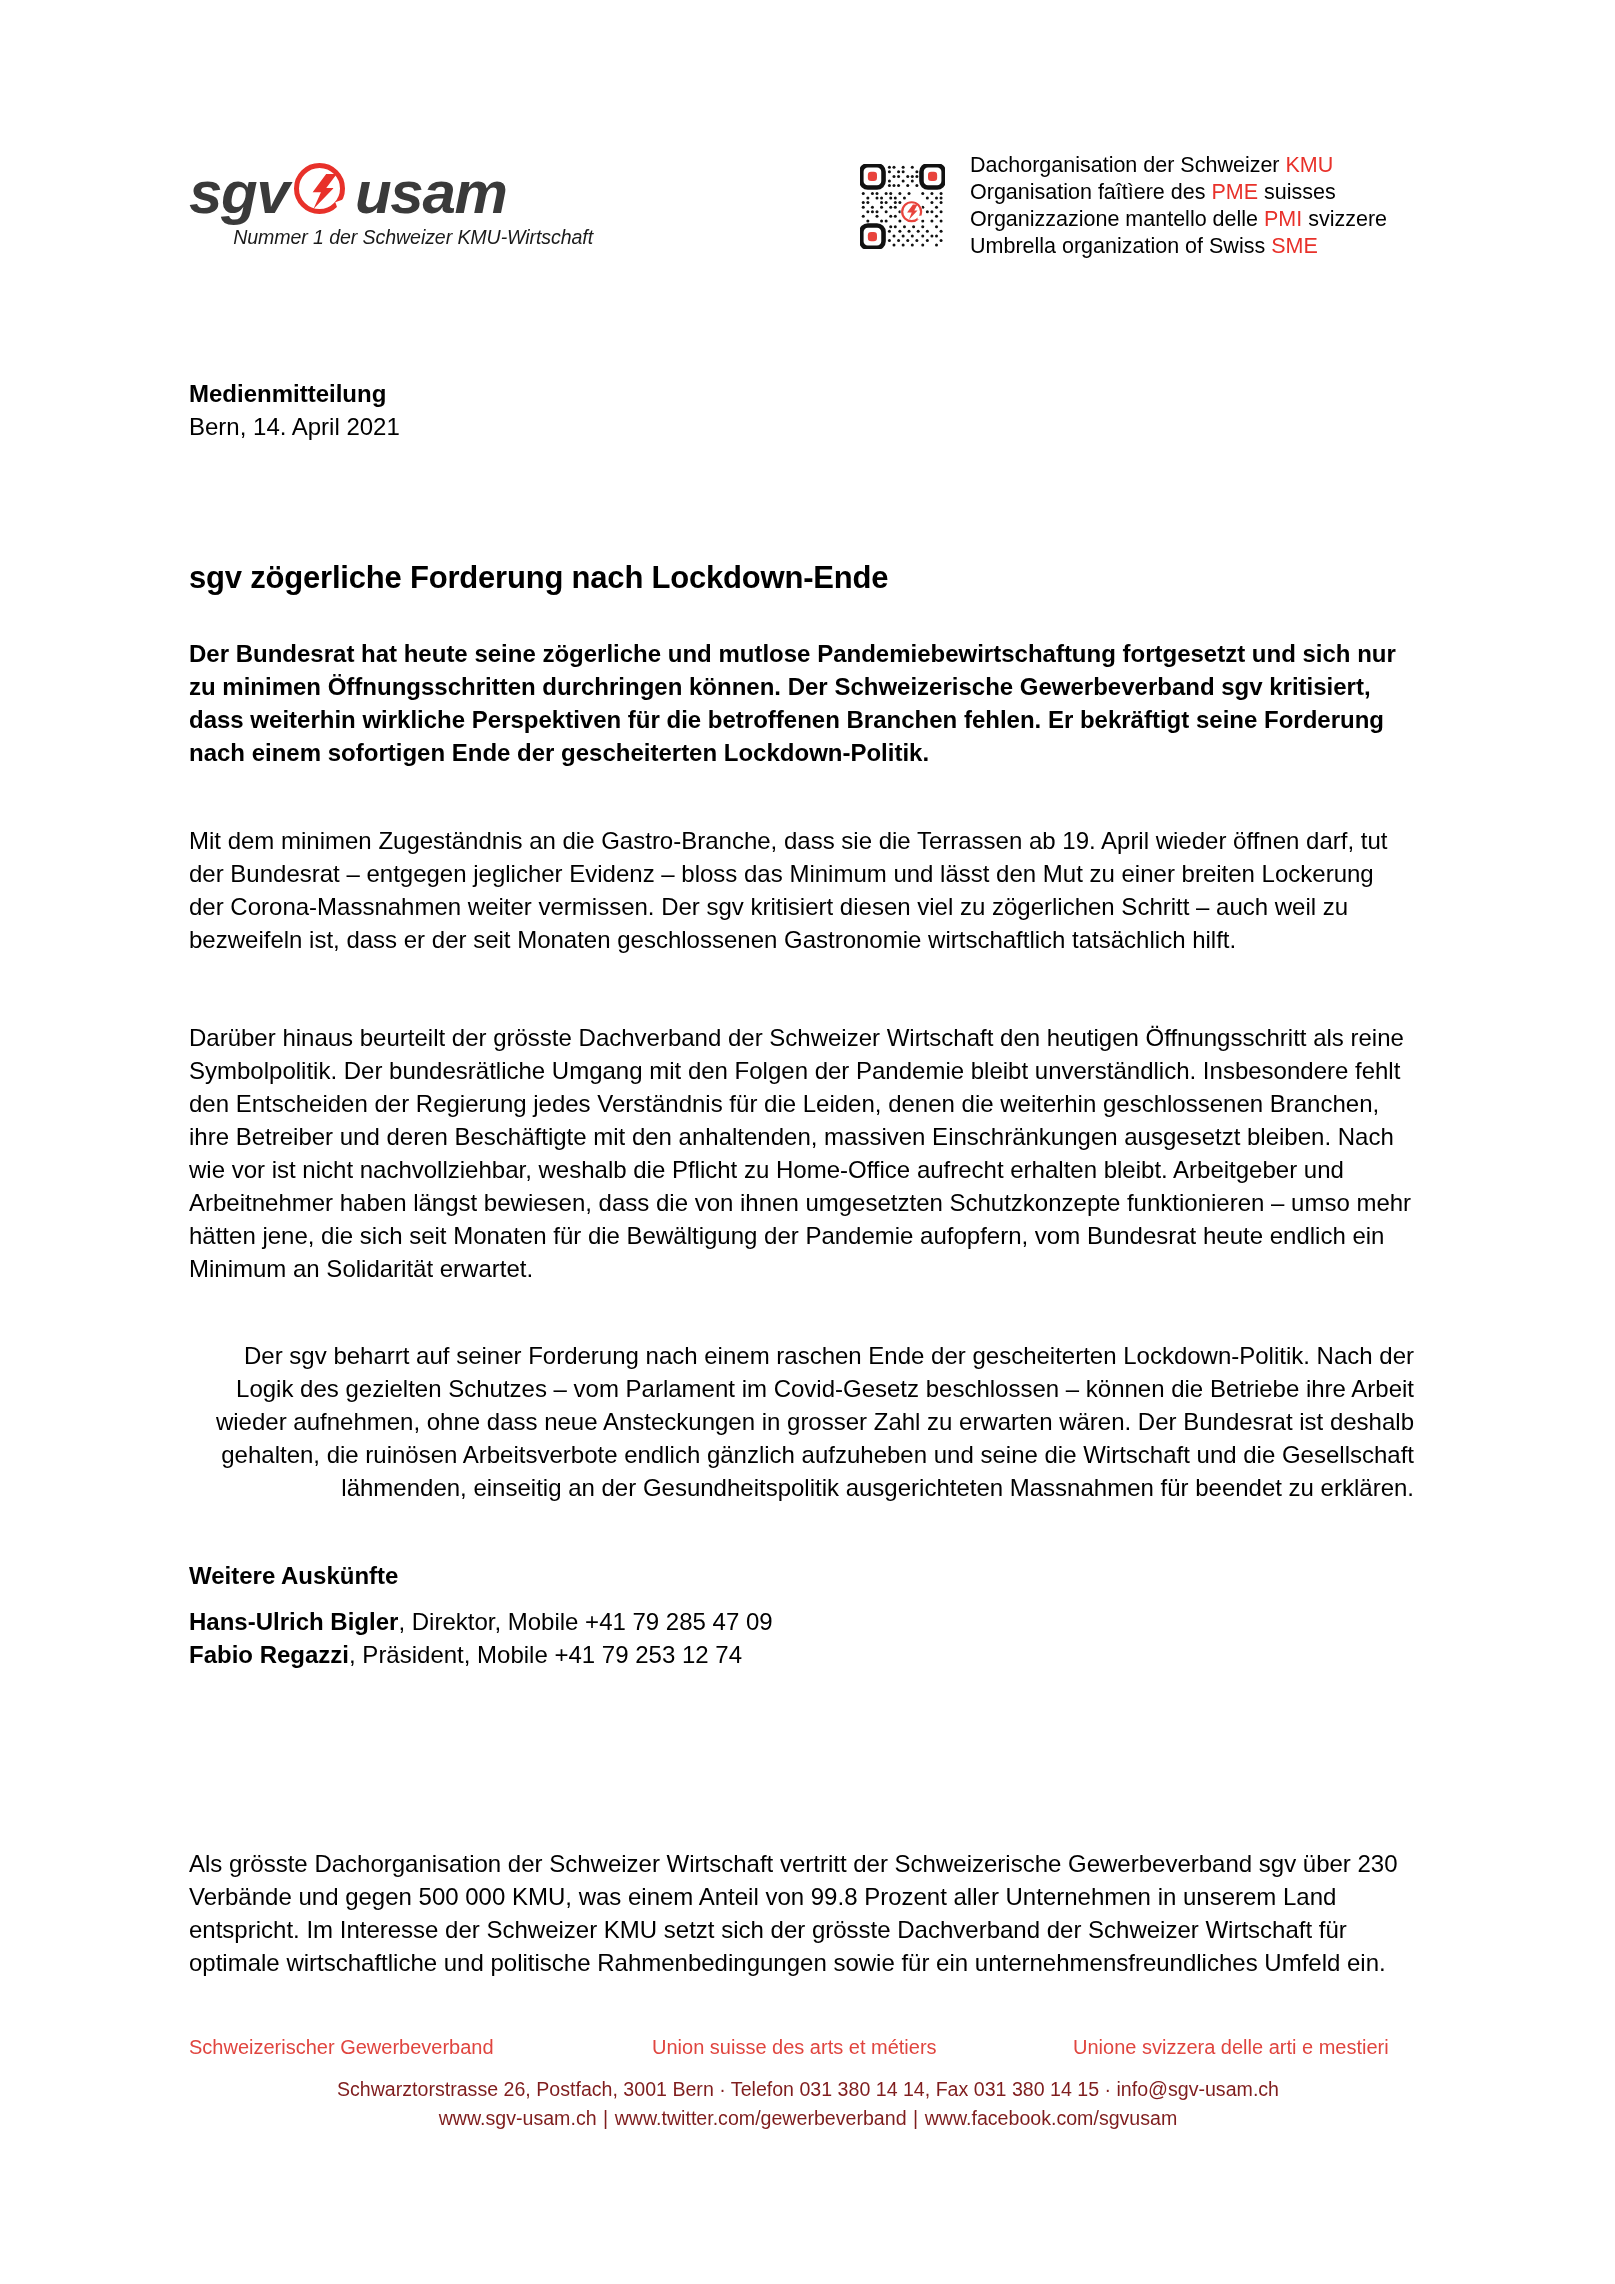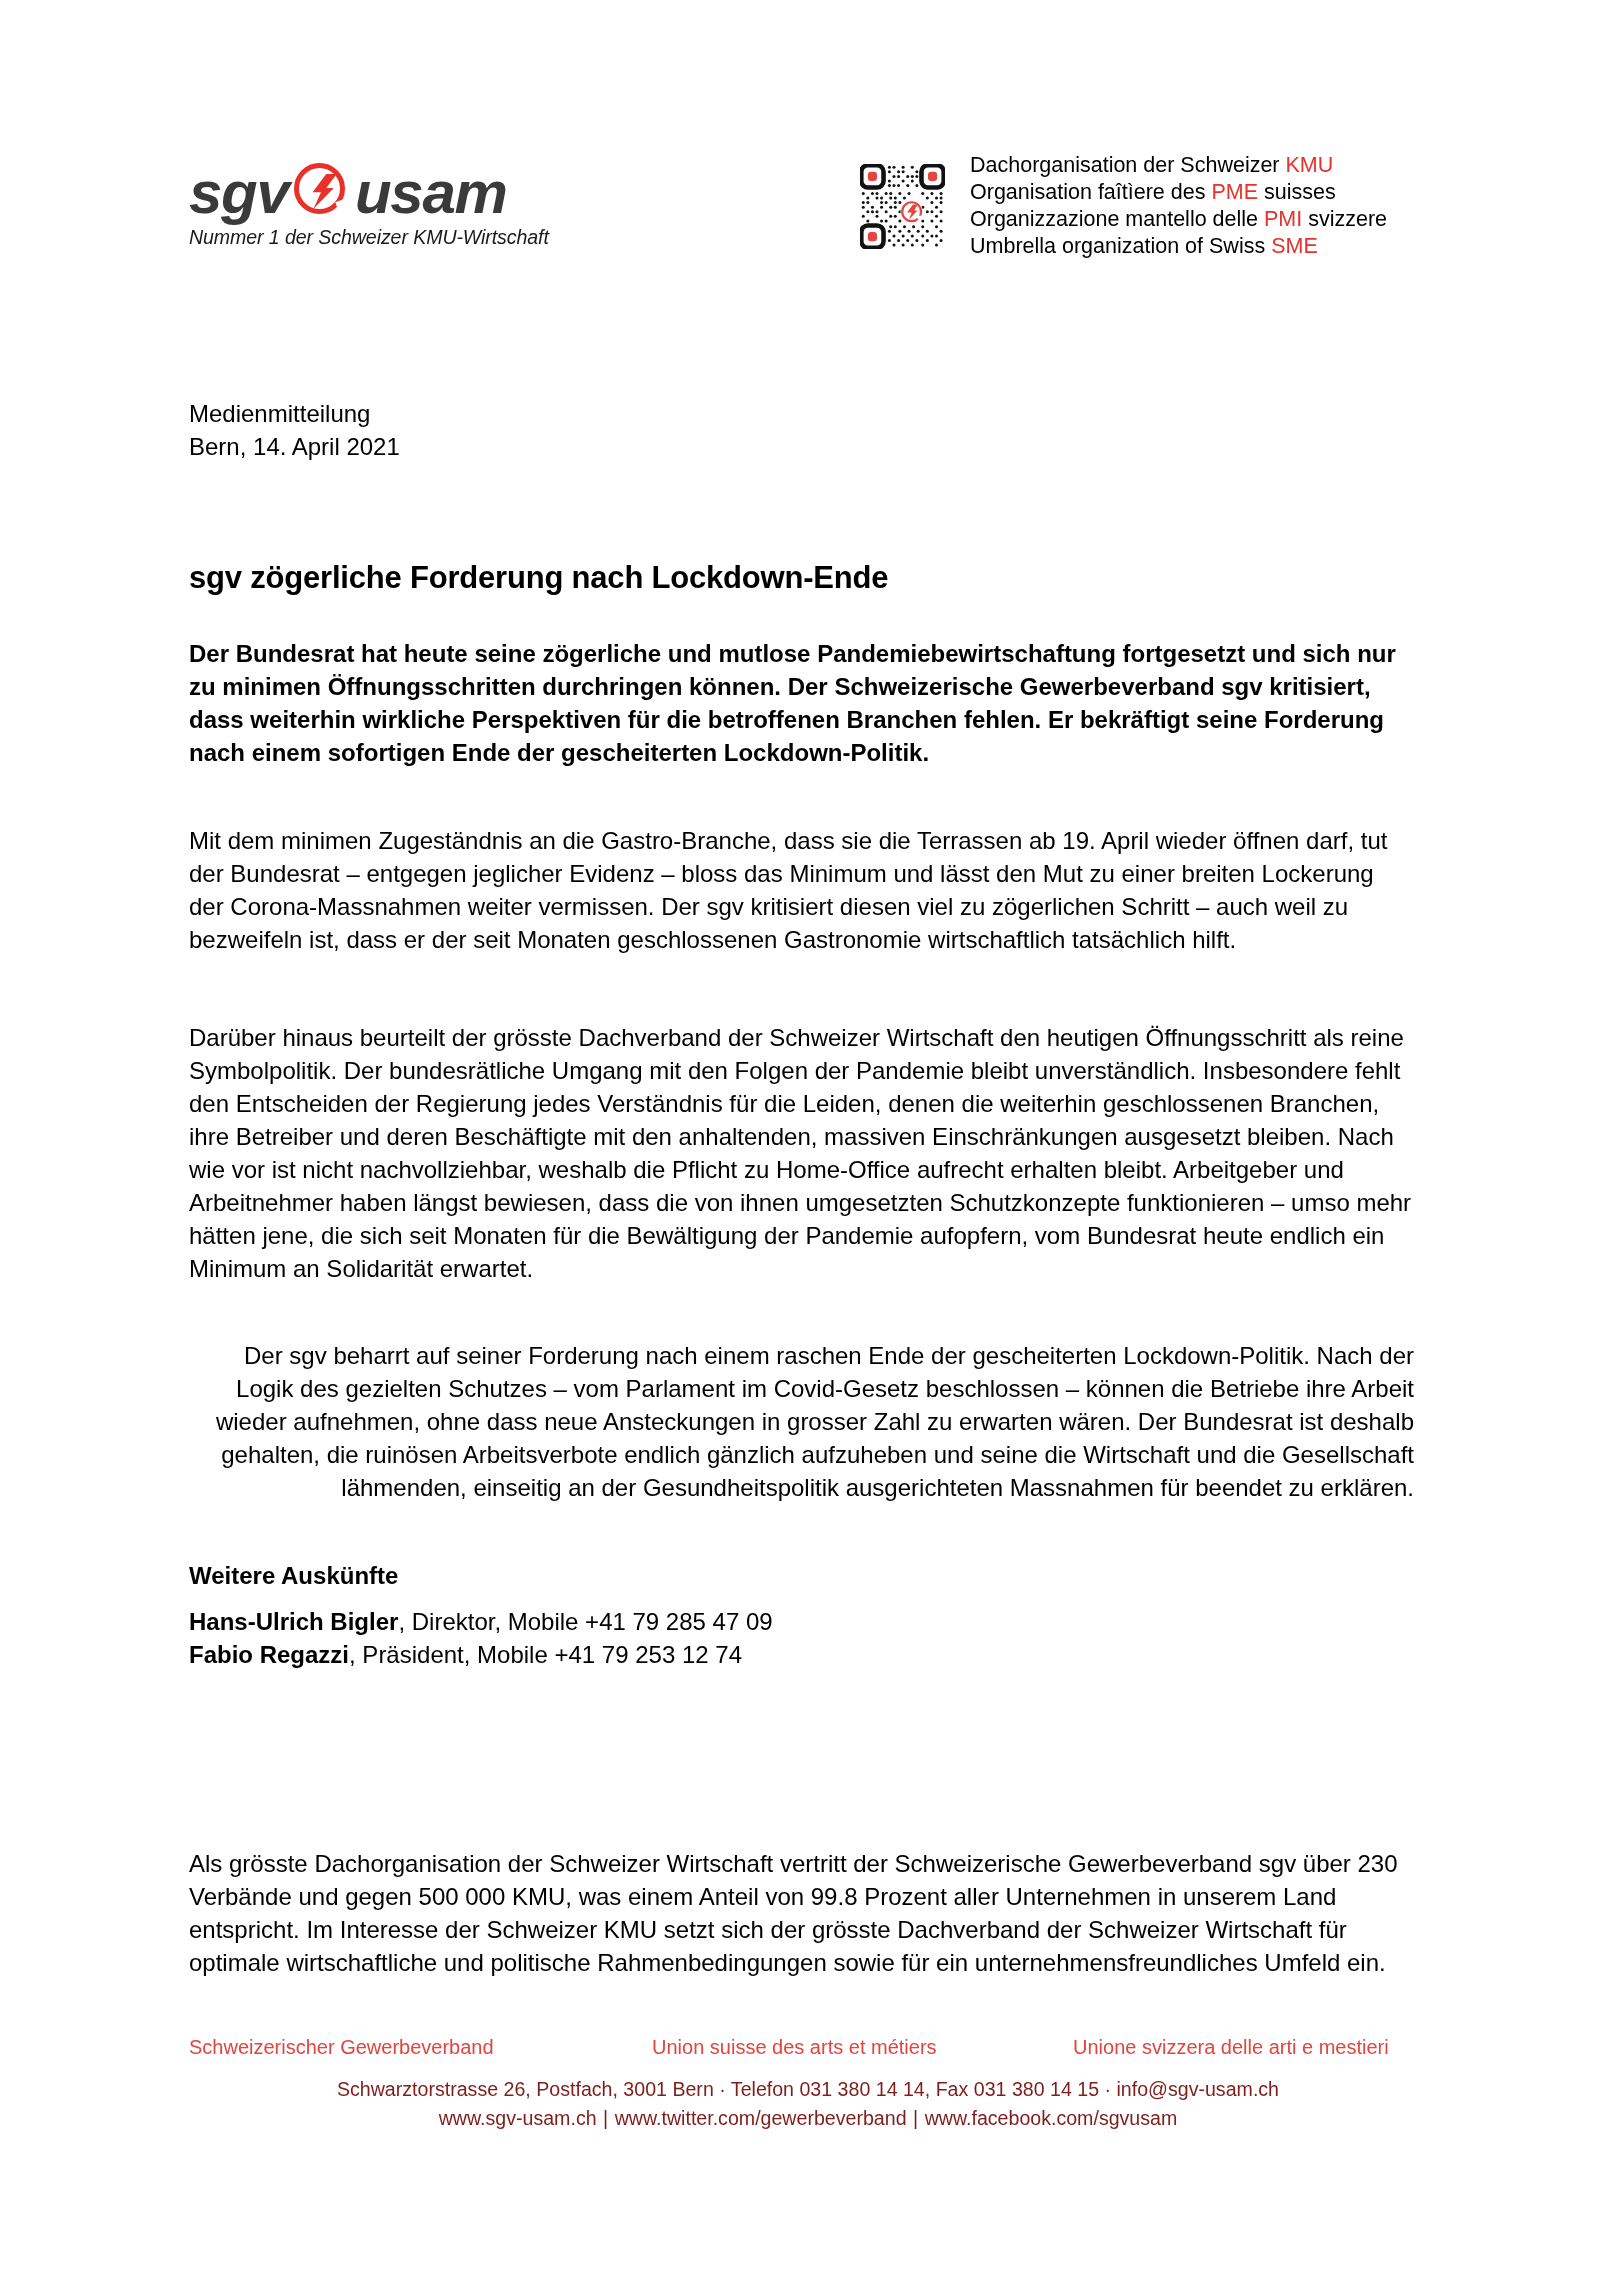--- a/index.html
+++ b/index.html
@@ -25,20 +25,21 @@
     left: 0;
     top: 0;
     width: 1616px;
     height: 306px;
   }
   .logo-block {
     position: absolute;
     left: 189px;
     top: 160px;
     width: 404px;
+    text-align: right;
   }
   .logo-wordmark {
     display: flex;
     align-items: center;
     font-style: italic;
     font-weight: bold;
     font-size: 60px;
     letter-spacing: -1.3px;
     color: #3a3a3a;
     line-height: 1;
@@ -124,24 +125,23 @@
     top: 0;
     width: 1238px;
   }
   .meta {
     position: absolute;
     top: 377px;
     left: 0;
     width: 1238px;
   }
   .meta-title {
-    font-weight: normal;
-    font-size: 24px;
-    line-height: 33px;
-    margin-top: 20px;
+    font-weight: bold;
+    font-size: 24px;
+    line-height: 33px;
   }
   .meta-date {
     font-size: 24px;
     line-height: 33px;
   }
   .headline {
     position: absolute;
     top: 538px;
     left: 0;
     width: 1238px;

